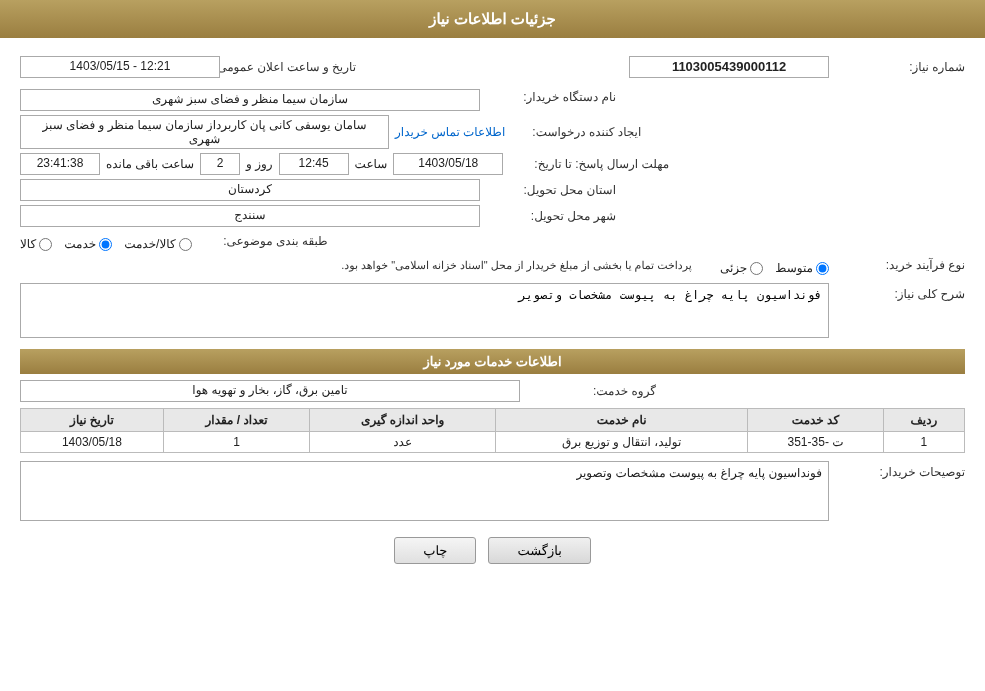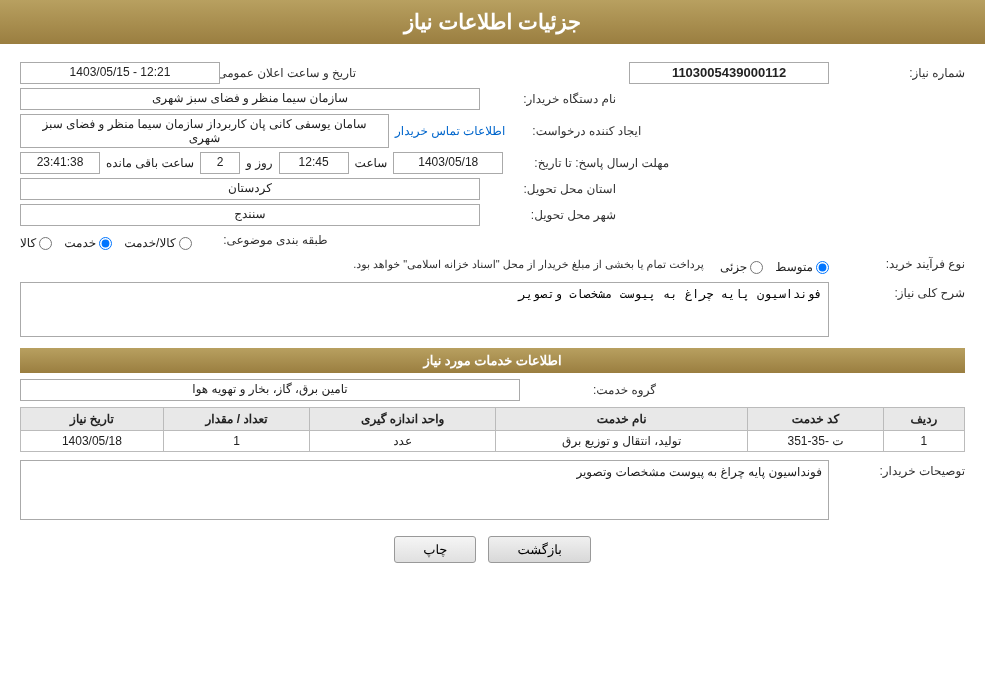--- a/index.html
+++ b/index.html
@@ -14,21 +14,21 @@
       width: 985px;
       min-height: 691px;
       background: #fff;
       margin: 0 auto;
     }
     .header-bar {
       background: linear-gradient(to bottom, #b8a060, #9a7e40);
       color: #fff;
       text-align: center;
       padding: 10px 20px;
-      font-size: 21px;
+      font-size: 15px;
       font-weight: bold;
     }
     .content {
       padding: 10px 20px;
     }
     .section-divider {
       background: linear-gradient(to bottom, #b8a060, #9a7e40);
       color: #fff;
       text-align: center;
       padding: 5px 0;
@@ -151,21 +151,21 @@
     <div class="form-row" style="justify-content: flex-end; margin-top: 8px;">
       <span class="label-cell">شماره نیاز:</span>
       <span class="input-box input-medium" style="direction:ltr; font-size:13px; font-weight:bold;">1103005439000112</span>
       <span style="flex:1"></span>
       <span class="label-cell">تاریخ و ساعت اعلان عمومی:</span>
       <span class="input-box" style="width:200px; direction:ltr;">1403/05/15 - 12:21</span>
     </div>
 
     <div class="form-row" style="justify-content: flex-end; margin-top: 4px;">
       <span class="label-cell">نام دستگاه خریدار:</span>
-      <span class="input-box" style="width:460px;">سازمان سیما  منظر و فضای سبز شهری</span>
+      <span class="input-box" style="width:460px;margin-top:7px;">سازمان سیما  منظر و فضای سبز شهری</span>
     </div>
 
     <div class="form-row" style="justify-content: flex-end; margin-top: 4px;">
       <span class="label-cell">ایجاد کننده درخواست:</span>
       <a class="link-text" style="font-size:12px;">اطلاعات تماس خریدار</a>
       <span class="input-box" style="width:369px;">سامان یوسفی کانی پان کاربرداز سازمان سیما  منظر و فضای سبز شهری</span>
     </div>
 
     <div class="form-row" style="justify-content: flex-end; margin-top: 4px;">
       <span class="label-cell" style="width:160px;">مهلت ارسال پاسخ: تا تاریخ:</span>
@@ -211,21 +211,21 @@
       <div class="radio-group">
         <label class="radio-label">
           <input type="radio" name="process" checked="" style="">
           <span>متوسط</span>
         </label>
         <label class="radio-label">
           <input type="radio" name="process" style="">
           <span>جزئی</span>
         </label>
       </div>
-      <span class="process-text" style="flex:1; text-align:right; margin-right:10px;">پرداخت تمام یا بخشی از مبلغ خریدار از محل "اسناد خزانه اسلامی" خواهد بود.</span>
+      <span class="process-text" style="flex:1; text-align:right; margin-right:22px;">پرداخت تمام یا بخشی از مبلغ خریدار از محل "اسناد خزانه اسلامی" خواهد بود.</span>
     </div>
 
     <div class="form-row" style="align-items:flex-start; margin-top: 8px;">
       <span class="label-cell" style="margin-top:4px;">شرح کلی نیاز:</span>
       <div style="flex:1; position:relative;">
         <textarea class="description-box" rows="3" style="">فونداسیون پایه چراغ به پیوست مشخصات وتصویر</textarea>
       </div>
     </div>
 
     <div class="section-divider">اطلاعات خدمات مورد نیاز</div>

